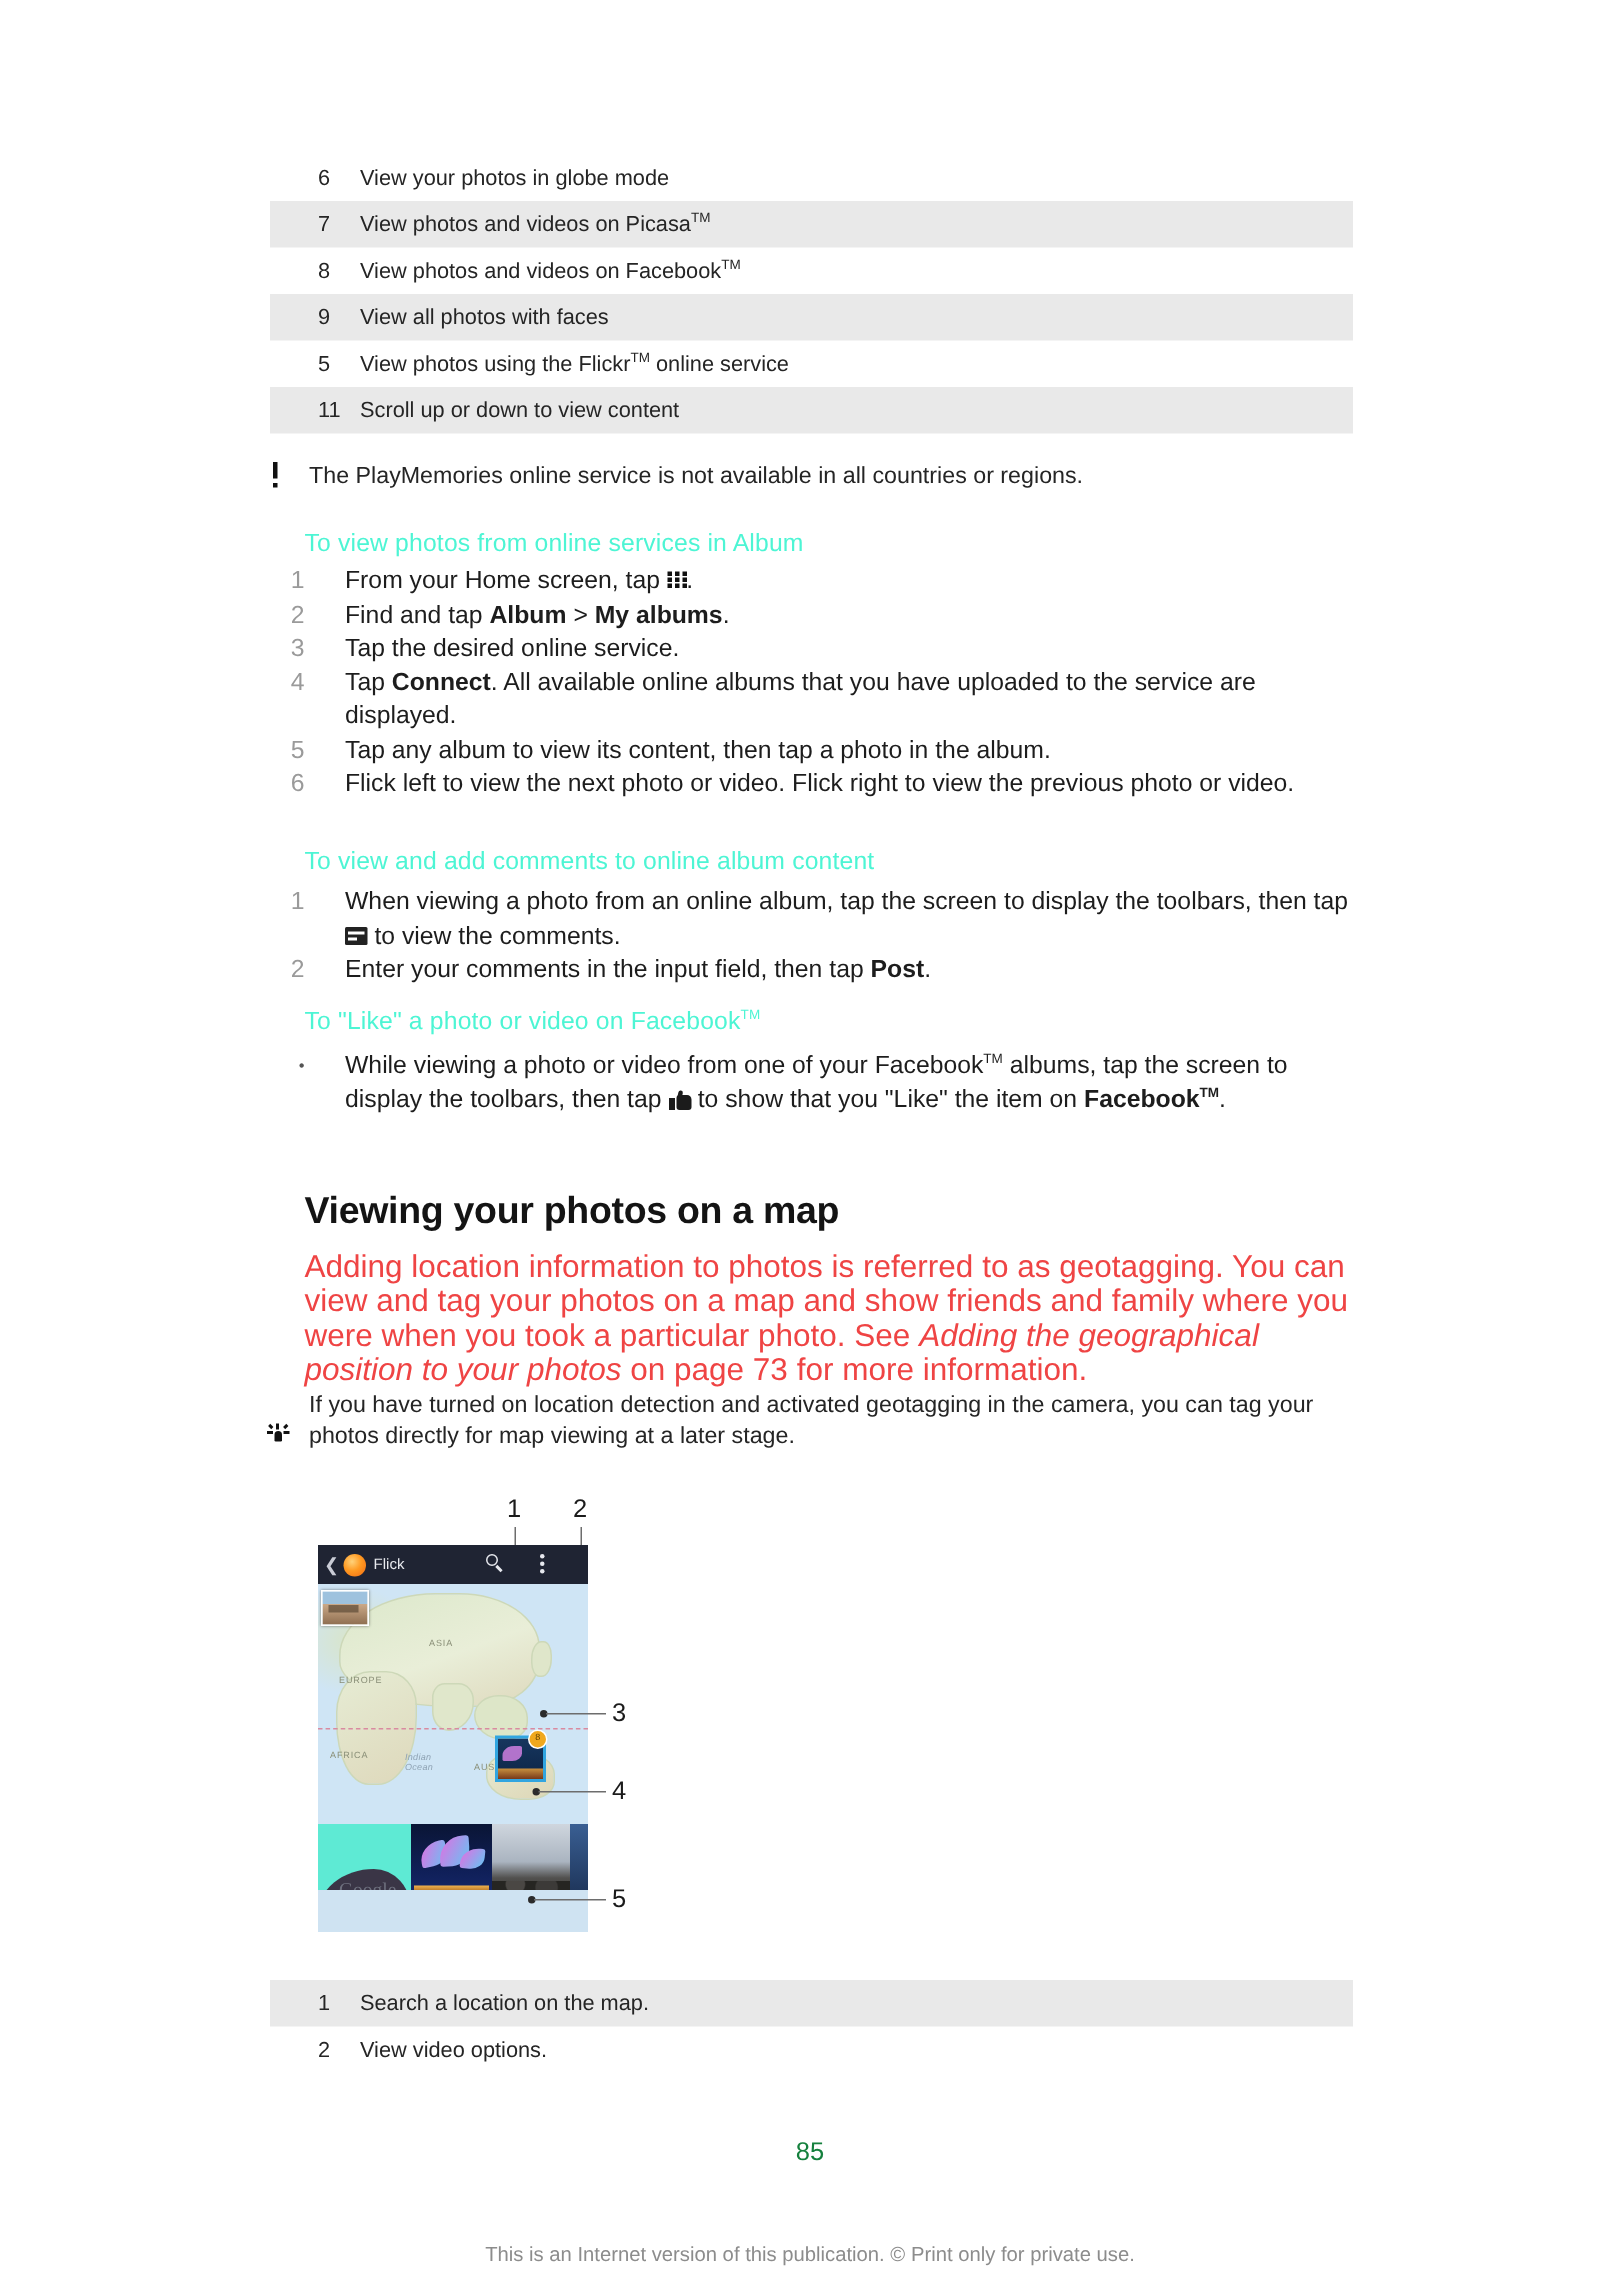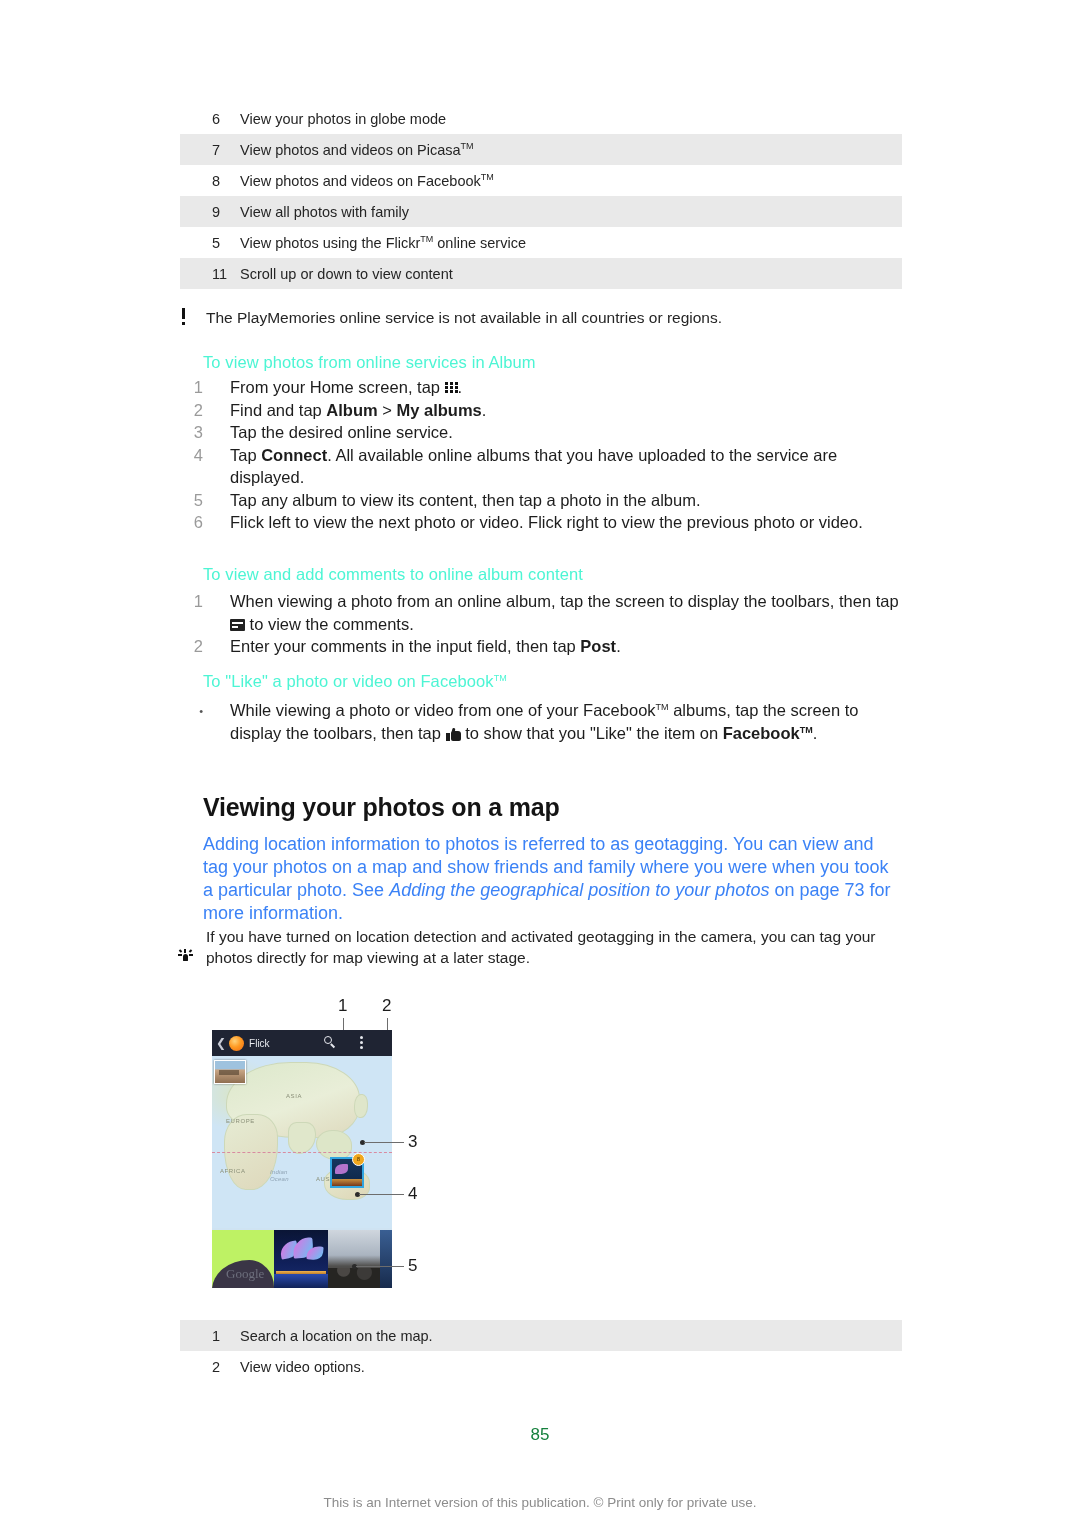--- a/index.html
+++ b/index.html
@@ -206,23 +206,23 @@
     left: 203px;
     font-size: 25px;
     font-weight: bold;
     color: #141414;
     letter-spacing: -0.2px;
   }
   .body-para {
     position: absolute;
     left: 203px;
     width: 700px;
-    font-size: 18px;
+    font-size: 21px;
     line-height: 23px;
-    color: #3b82f6;
+    color: #ef4444;
   }
 
   
   .figure {
     position: absolute;
     left: 212px;
     top: 996px;
     width: 220px;
     height: 305px;
   }
@@ -436,23 +436,23 @@
     border-radius: 50%;
     background: #f0a81e;
     color: #5a3c00;
     font-size: 6px;
     line-height: 11px;
     text-align: center;
     border: 1px solid #fff;
   }
   .filmstrip {
     position: absolute;
-    left: 0; top: 200px;
-    width: 180px; height: 60px;
-    background: #bef264;
+    left: 0; top: 186px;
+    width: 180px; height: 44px;
+    background: #5eead4;
     overflow: hidden;
     display: flex;
   }
   .fs-google {
     position: absolute;
     left: 14px; top: 36px;
     color: #6d6f7d;
     font-size: 13px;
     font-family: "Liberation Serif", serif;
   }
@@ -543,21 +543,21 @@
       <div class="legend-row shaded">
         <div class="legend-num">7</div>
         <div class="legend-txt">View photos and videos on Picasa<sup class="tm">TM</sup></div>
       </div>
       <div class="legend-row">
         <div class="legend-num">8</div>
         <div class="legend-txt">View photos and videos on Facebook<sup class="tm">TM</sup></div>
       </div>
       <div class="legend-row shaded">
         <div class="legend-num">9</div>
-        <div class="legend-txt">View all photos with family</div>
+        <div class="legend-txt">View all photos with faces</div>
       </div>
       <div class="legend-row">
         <div class="legend-num">5</div>
         <div class="legend-txt">View photos using the Flickr<sup class="tm">TM</sup> online service</div>
       </div>
       <div class="legend-row shaded">
         <div class="legend-num">11</div>
         <div class="legend-txt">Scroll up or down to view content</div>
       </div>
     </div>

